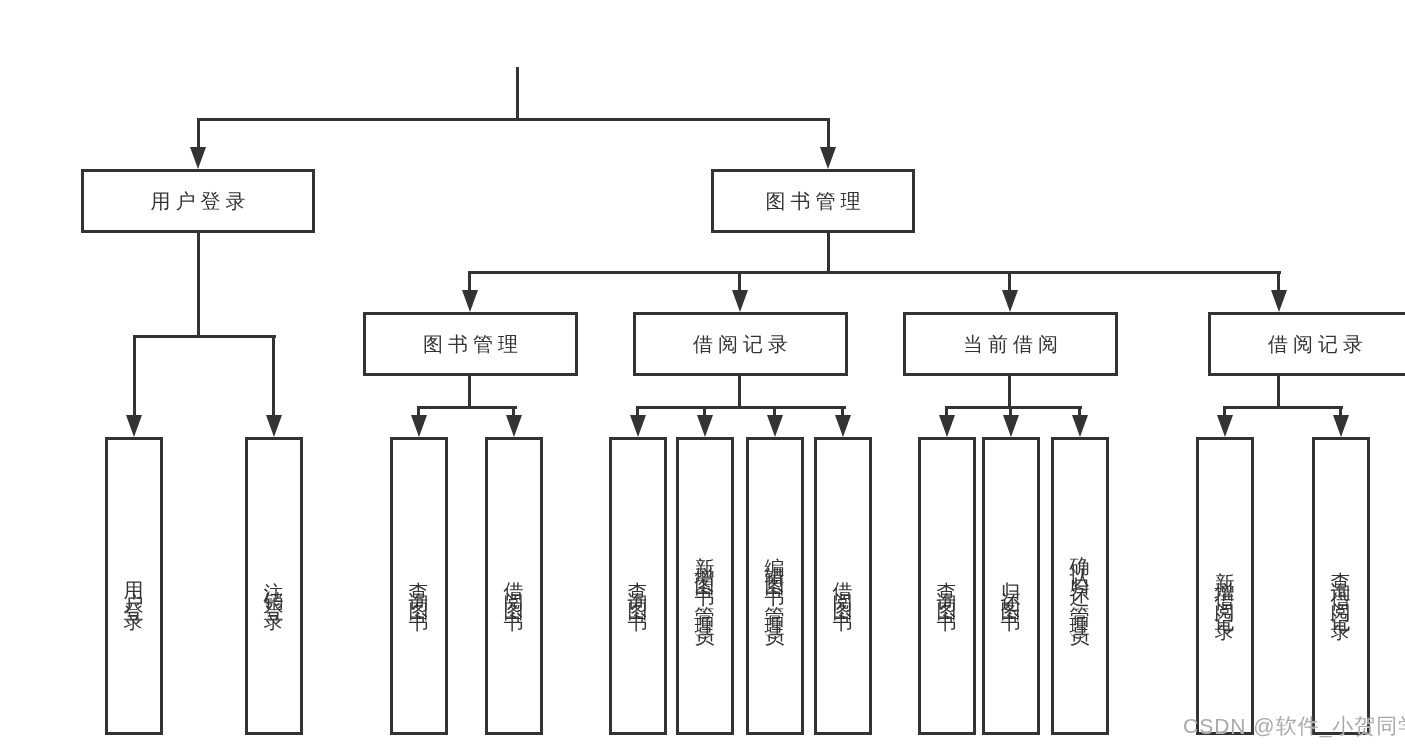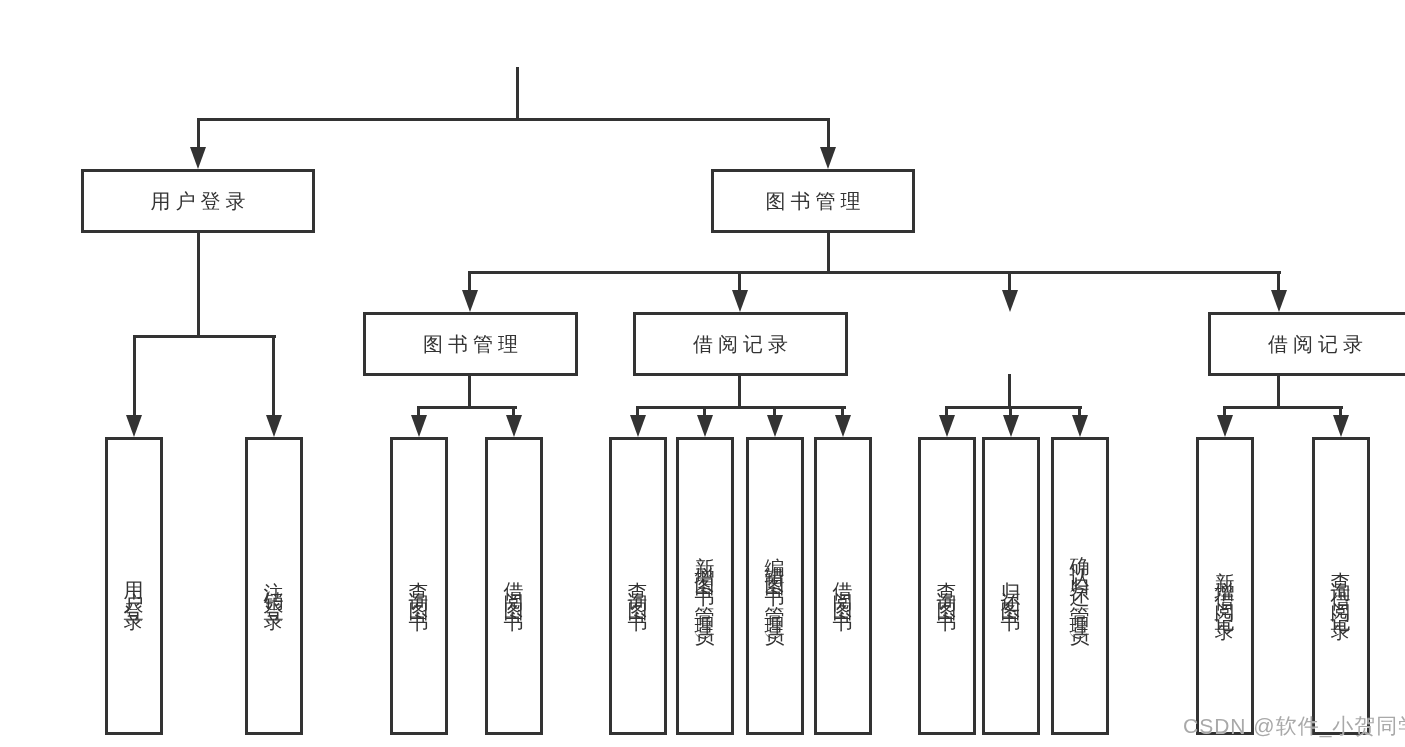--- a/index.html
+++ b/index.html
@@ -85,20 +85,21 @@
   <div class="arrow" style="left:462px;top:290px;"></div>
   <div class="vl" style="left:738px;top:271px;height:26px;"></div>
   <div class="arrow" style="left:732px;top:290px;"></div>
   <div class="vl" style="left:1008px;top:271px;height:26px;"></div>
   <div class="arrow" style="left:1002px;top:290px;"></div>
   <div class="vl" style="left:1277px;top:271px;height:26px;"></div>
   <div class="arrow" style="left:1271px;top:290px;"></div>
 
   <div class="box" style="left:363px;top:312px;width:215px;height:64px;">图书管理</div>
   <div class="box" style="left:633px;top:312px;width:215px;height:64px;">借阅记录</div>
+  <div class="box" style="left:903px;top:312px;width:215px;height:64px;">当前借阅</div>
   <div class="box" style="left:1208px;top:312px;width:215px;height:64px;">借阅记录</div>
 
   <div class="vl" style="left:468px;top:374px;height:34px;"></div>
   <div class="hl" style="left:417px;top:406px;width:100px;"></div>
   <div class="vl" style="left:417px;top:406px;height:12px;"></div>
   <div class="arrow" style="left:411px;top:415px;"></div>
   <div class="vl" style="left:512px;top:406px;height:12px;"></div>
   <div class="arrow" style="left:506px;top:415px;"></div>
 
   <div class="vl" style="left:738px;top:374px;height:34px;"></div>

